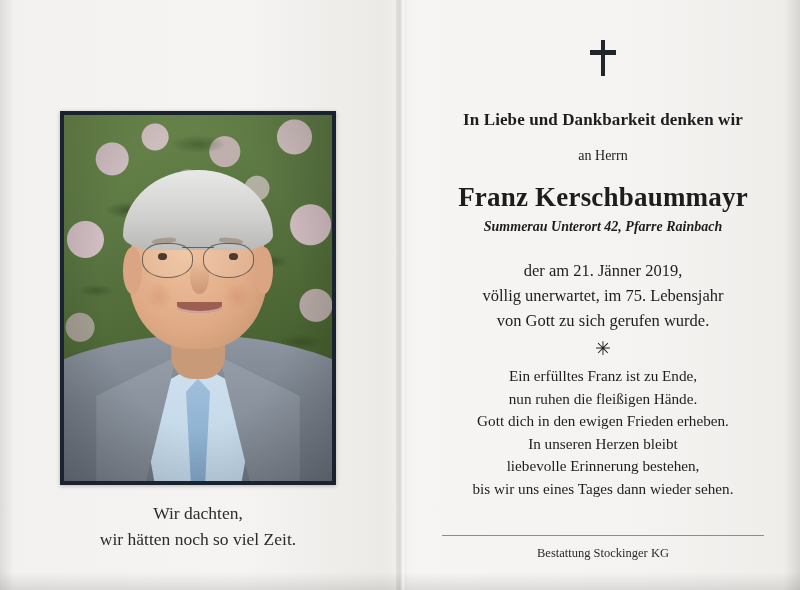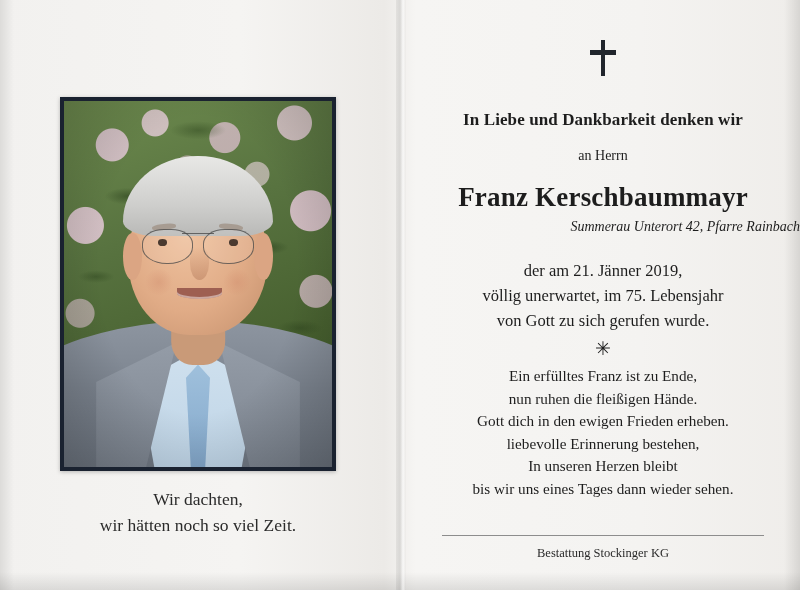--- a/index.html
+++ b/index.html
@@ -40,21 +40,21 @@
   }
   .edge-bottom {
     position: absolute;
     left: 0; bottom: 0; width: 800px; height: 18px;
     background: linear-gradient(0deg, rgba(0,0,0,0.10), rgba(0,0,0,0));
   }
 
   
   .left-panel {
     position: absolute;
-    left: 0; top: 0;
+    left: 0; top: 14px;
     width: 396px; height: 436px;
   }
   .photo-frame {
     position: absolute;
     left: 60px;
     top: 97px;
     width: 276px;
     height: 374px;
     background: #1a2230;
     padding: 4px;
@@ -313,22 +313,21 @@
     left: 0; top: 182px; width: 394px;
     font-size: 27px;
     font-weight: bold;
     letter-spacing: 0.2px;
   }
   .address {
     position: absolute;
     left: 0; top: 219px; width: 394px;
     font-size: 14px;
     font-style: italic;
-    font-weight: normal;
-    text-align: right;
+    font-weight: bold;
   }
   .death-block {
     position: absolute;
     left: 0; top: 258px; width: 394px;
     font-size: 16.5px;
     line-height: 25px;
     text-align: center;
   }
   .star {
     position: absolute;
@@ -423,21 +422,21 @@
       <div>völlig unerwartet, im 75. Lebensjahr</div>
       <div>von Gott zu sich gerufen wurde.</div>
     </div>
 
     <div class="star">✳</div>
 
     <div class="verse">
       <div>Ein erfülltes Franz ist zu Ende,</div>
       <div>nun ruhen die fleißigen Hände.</div>
       <div>Gott dich in den ewigen Frieden erheben.</div>
+      <div>In unseren Herzen bleibt</div>
       <div>liebevolle Erinnerung bestehen,</div>
-      <div>In unseren Herzen bleibt</div>
       <div>bis wir uns eines Tages dann wieder sehen.</div>
     </div>
 
     <div class="rule"></div>
     <div class="undertaker">Bestattung Stockinger KG</div>
   </div>
 </div>
 
 </body></html>

